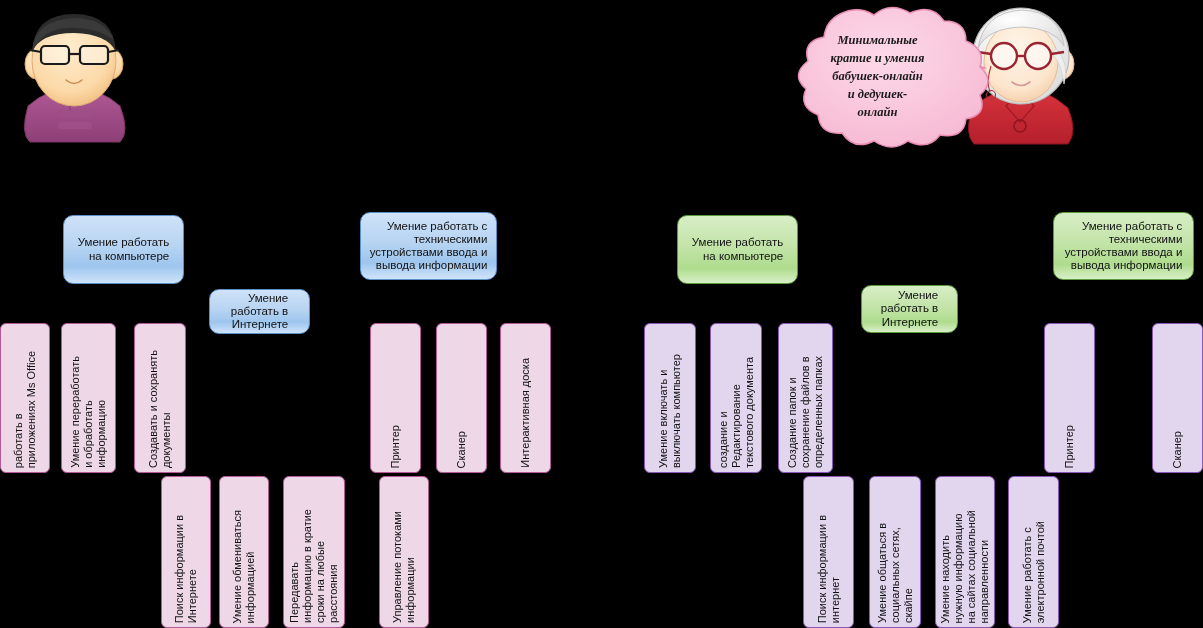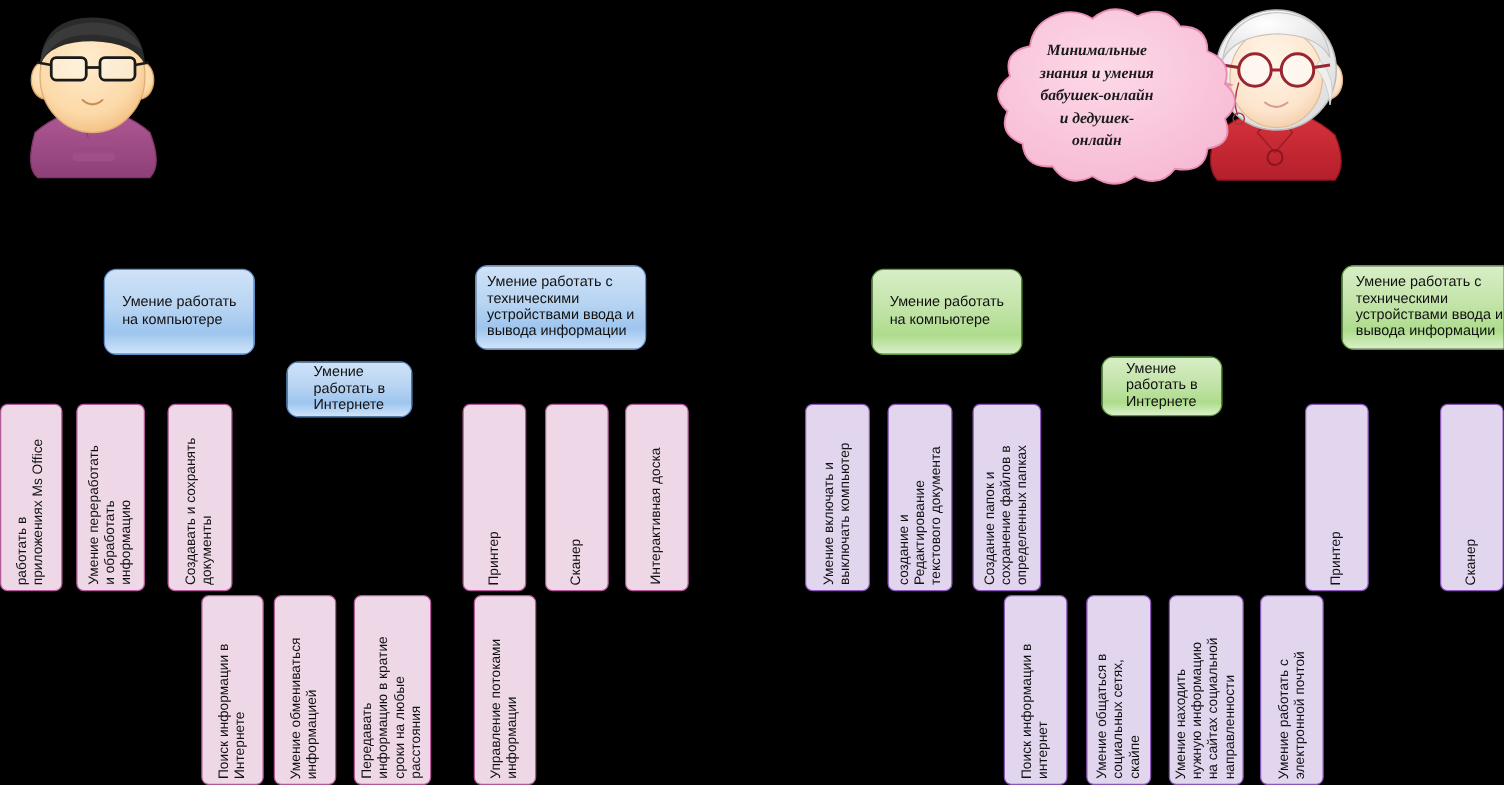--- a/index.html
+++ b/index.html
@@ -2,22 +2,22 @@
 <html><head>
 <meta charset="utf-8">
 <style>
   html,body{margin:0;padding:0;background:#000;}
   body{width:1203px;height:628px;overflow:hidden;font-family:"Liberation Sans",sans-serif;}
   #stage{position:relative;width:1203px;height:628px;background:#000;}
 
   
   .cat{
     position:absolute;border-radius:10px;display:flex;align-items:center;
-    justify-content:center;text-align:left;line-height:1.15;
-    font-size:11.5px;color:#111;padding:3px 5px;box-sizing:border-box;margin-left:20px;
+    justify-content:center;text-align:right;line-height:1.15;
+    font-size:11.5px;color:#111;padding:3px 5px;box-sizing:border-box;
   }
   .cat.blue{
     background:linear-gradient(180deg,#cfe2f8 0%,#b7d4f2 45%,#9ec5ee 75%,#cfe4fa 100%);
     border:1px solid #5b8fc9;
   }
   .cat.green{
     background:linear-gradient(180deg,#d8eec6 0%,#c3e4a9 45%,#aedc8d 78%,#d9efc8 100%);
     border:1px solid #5a9a3c;
   }
 
@@ -130,21 +130,21 @@
       <defs>
         <radialGradient id="pg" cx="45%" cy="35%" r="75%">
           <stop offset="0%" stop-color="#fdd9e8"></stop>
             <stop offset="100%" stop-color="#f6b7d2"></stop>
         </radialGradient>
       </defs>
       <path d="M180 72 L215 62 L182 50 Z" fill="url(#pg)" stroke="#e88cb4" stroke-width="1.4"></path>
       <path d="M70 8 q18 -9 34 1 q16 -14 36 -2 q22 -10 34 8 q22 0 22 20 q20 8 14 26 q16 14 0 28 q8 20 -14 24 q-2 20 -26 16 q-12 16 -32 6 q-16 12 -34 0 q-20 10 -32 -8 q-22 2 -24 -18 q-20 -8 -12 -26 q-16 -14 2 -28 q-6 -20 16 -24 q2 -16 16 -23 Z" fill="url(#pg)" stroke="#e88cb4" stroke-width="1.5"></path>
     </svg>
     <div class="txt">Минимальные
-знания и умения
+кратие и умения
 бабушек-онлайн
 и дедушек-
 онлайн</div>
   </div>
 
   <div class="cat blue" style="left:63px;top:215px;width:121px;height:69px;">
     <span style="white-space:pre-line">Умение работать
 на компьютере</span>
   </div>
   <div class="cat blue" style="left:209px;top:289px;width:101px;height:45px;">

